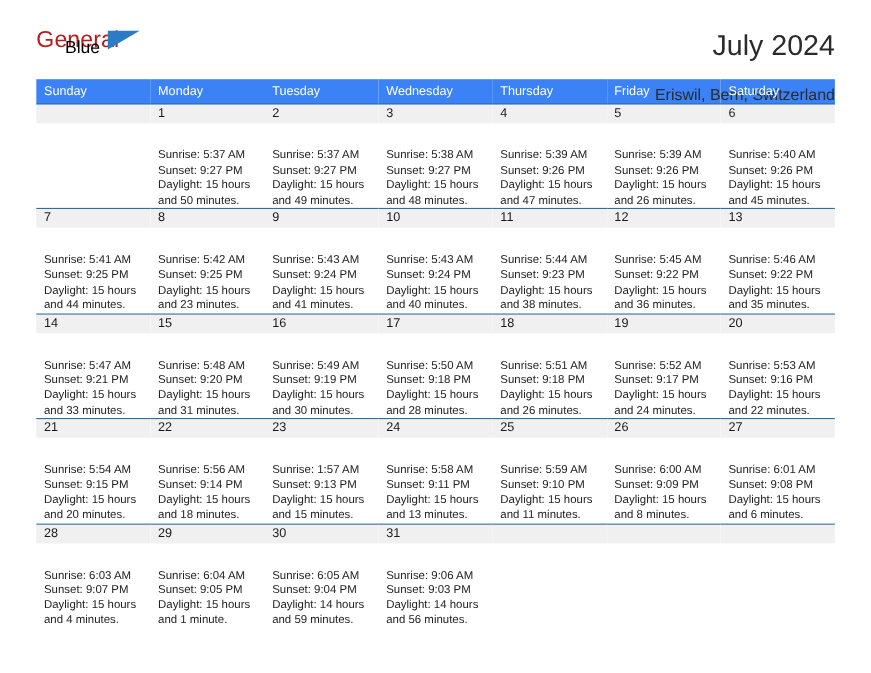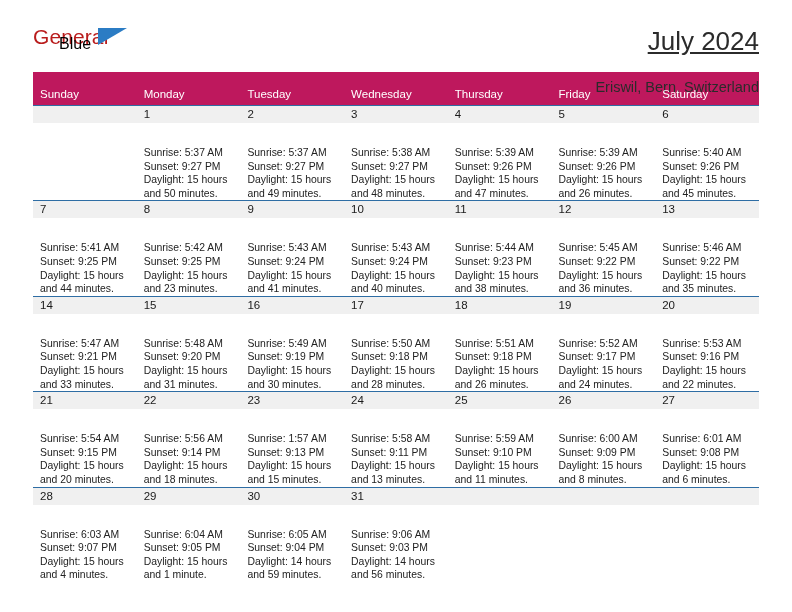--- a/index.html
+++ b/index.html
@@ -64,43 +64,42 @@
   .titlebox {
     text-align: right;
     padding-top: 2px;
   }
   .cal-title {
     font-size: 26px;
     color: #2b2b2b;
     line-height: 1.05;
     font-weight: normal;
     margin: 0;
-    text-decoration: underline;
   }
   .cal-sub {
     font-size: 14.5px;
     color: #2b2b2b;
     margin-top: 24px;
   }
 
   
   .cal {
     width: 726px;
     border-collapse: collapse;
     table-layout: fixed;
   }
   .cal col { width: 103.71px; }
 
   thead th {
-    background: #be185d;
+    background: #3b82f6;
     color: #ffffff;
     font-size: 11.5px;
     font-weight: normal;
     text-align: left;
-    padding: 16px 0 5px 7px;
+    padding: 5px 0 5px 7px;
     height: 11px;
     border: none;
   }
 
   tbody tr { height: 90px; }
 
   tbody td {
     vertical-align: top;
     padding: 0;
     border-top: 1px solid #2e6da4;

